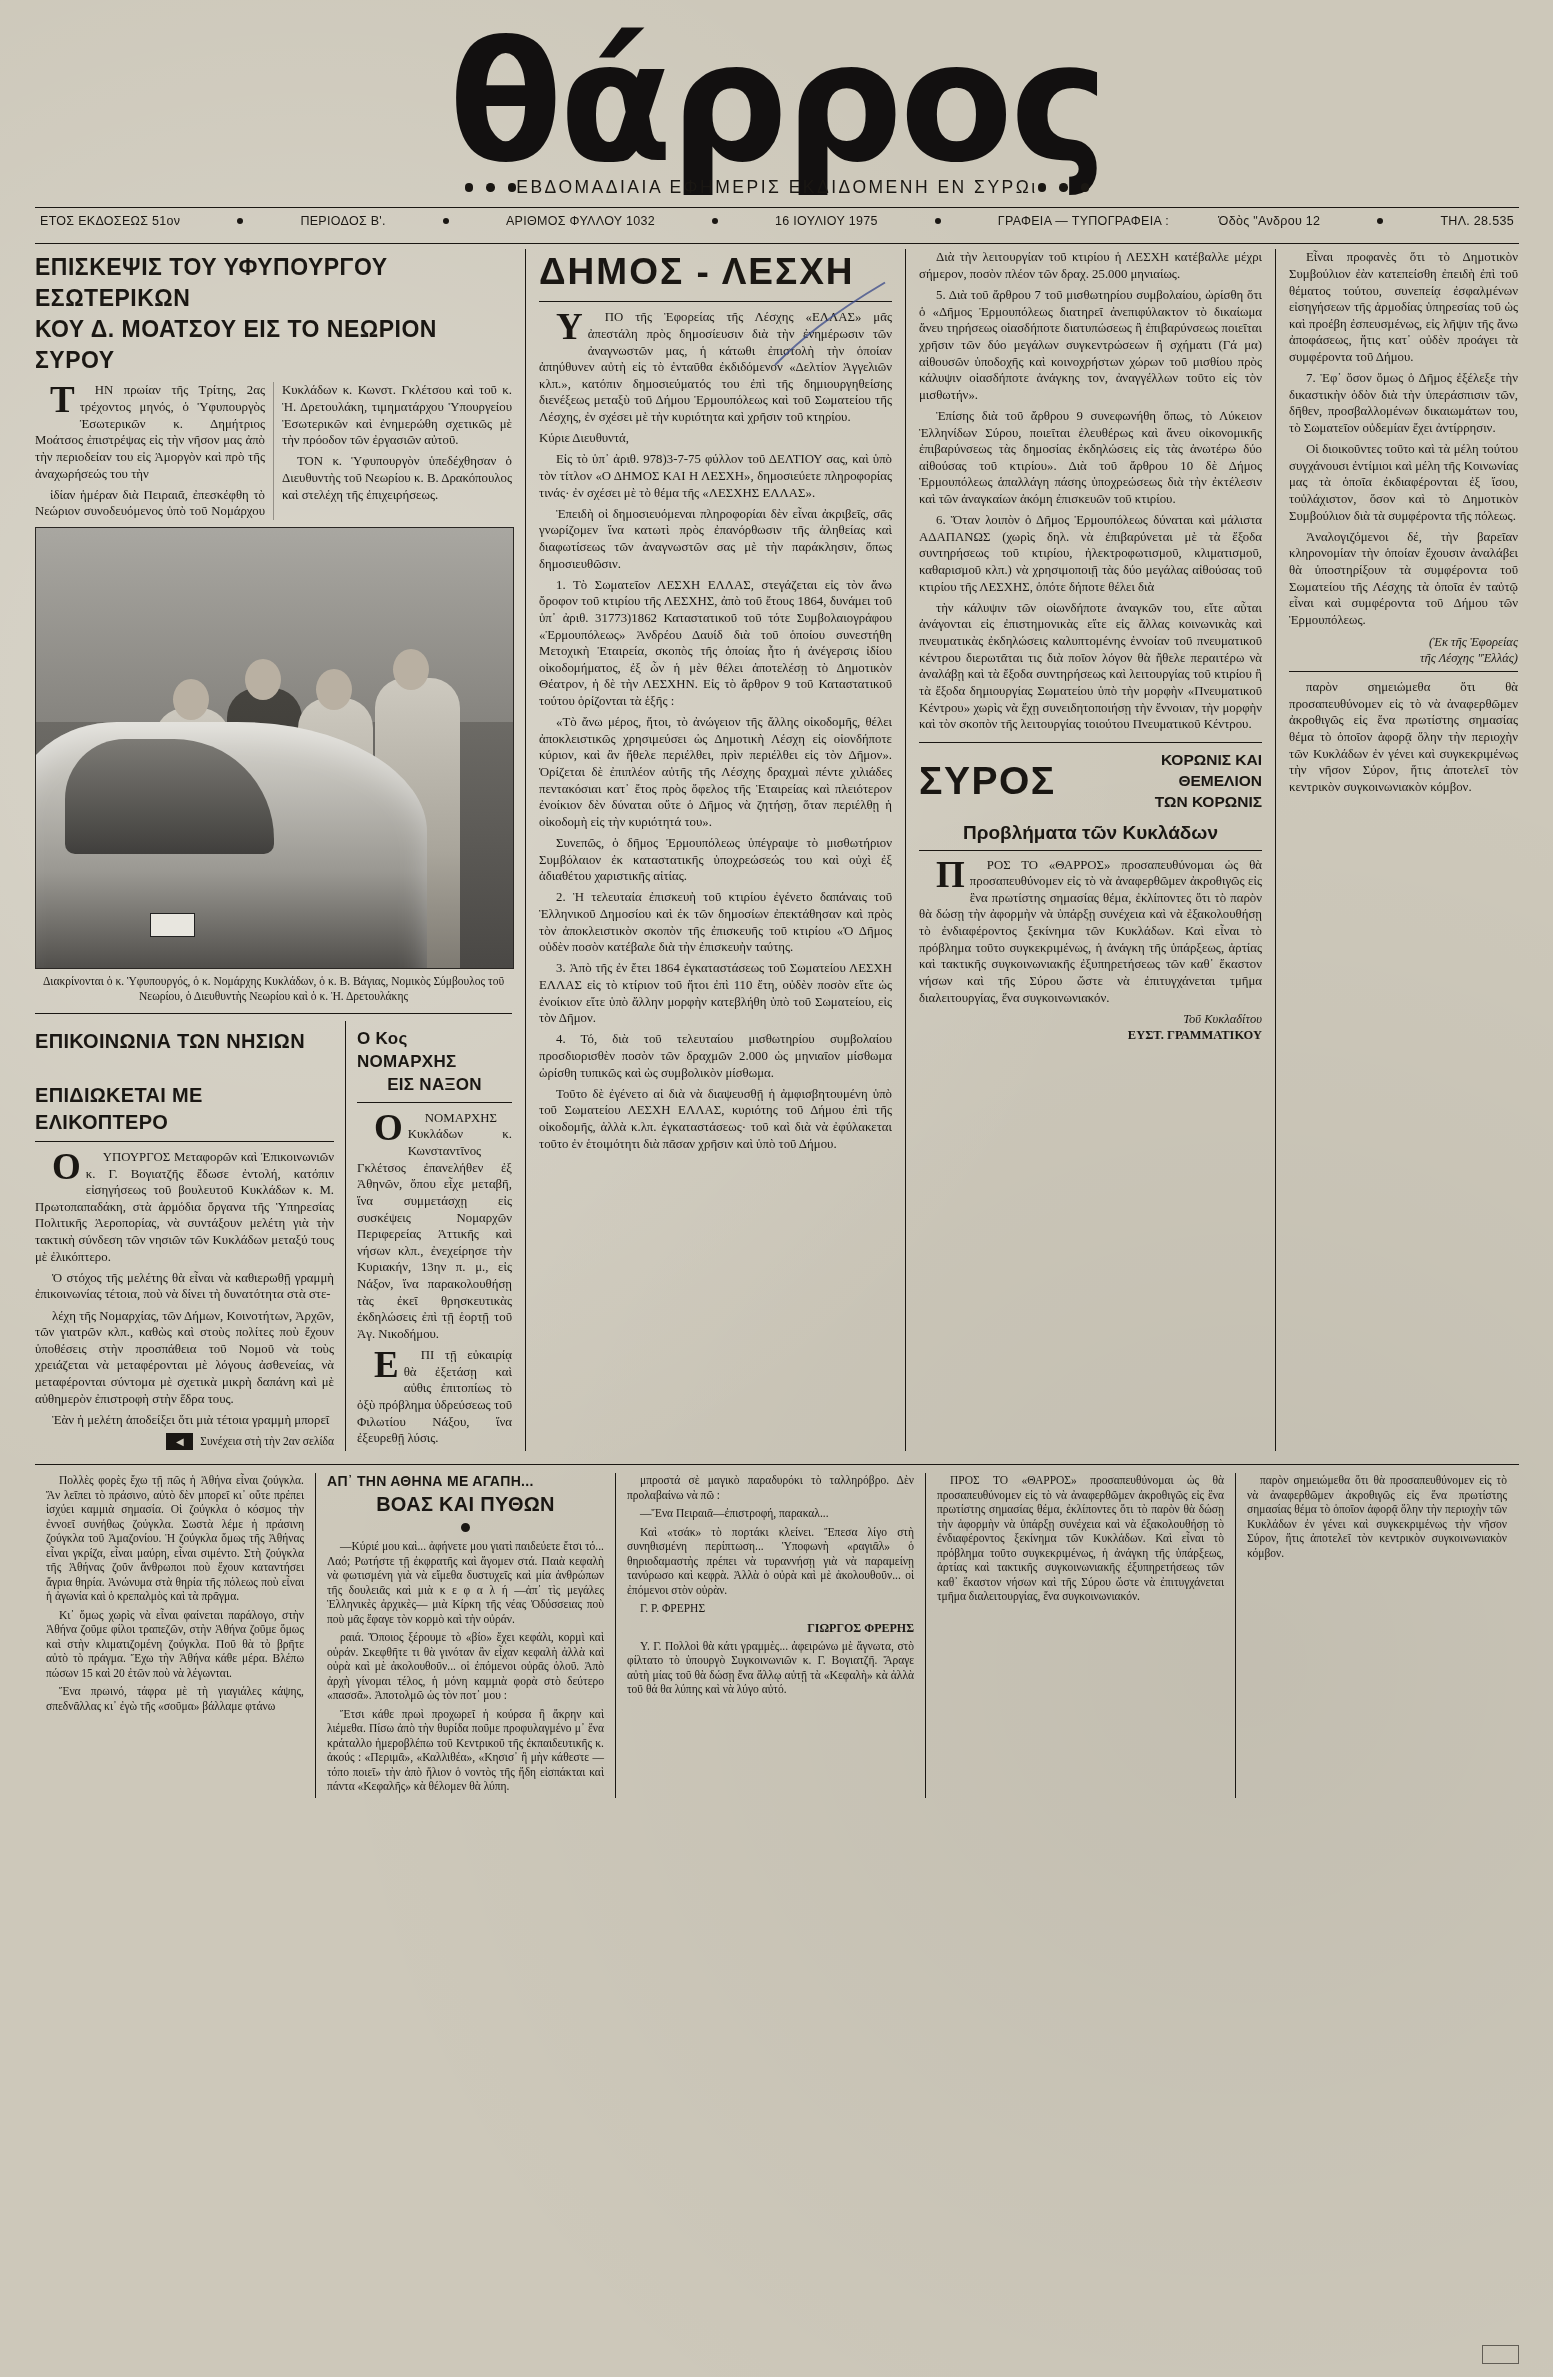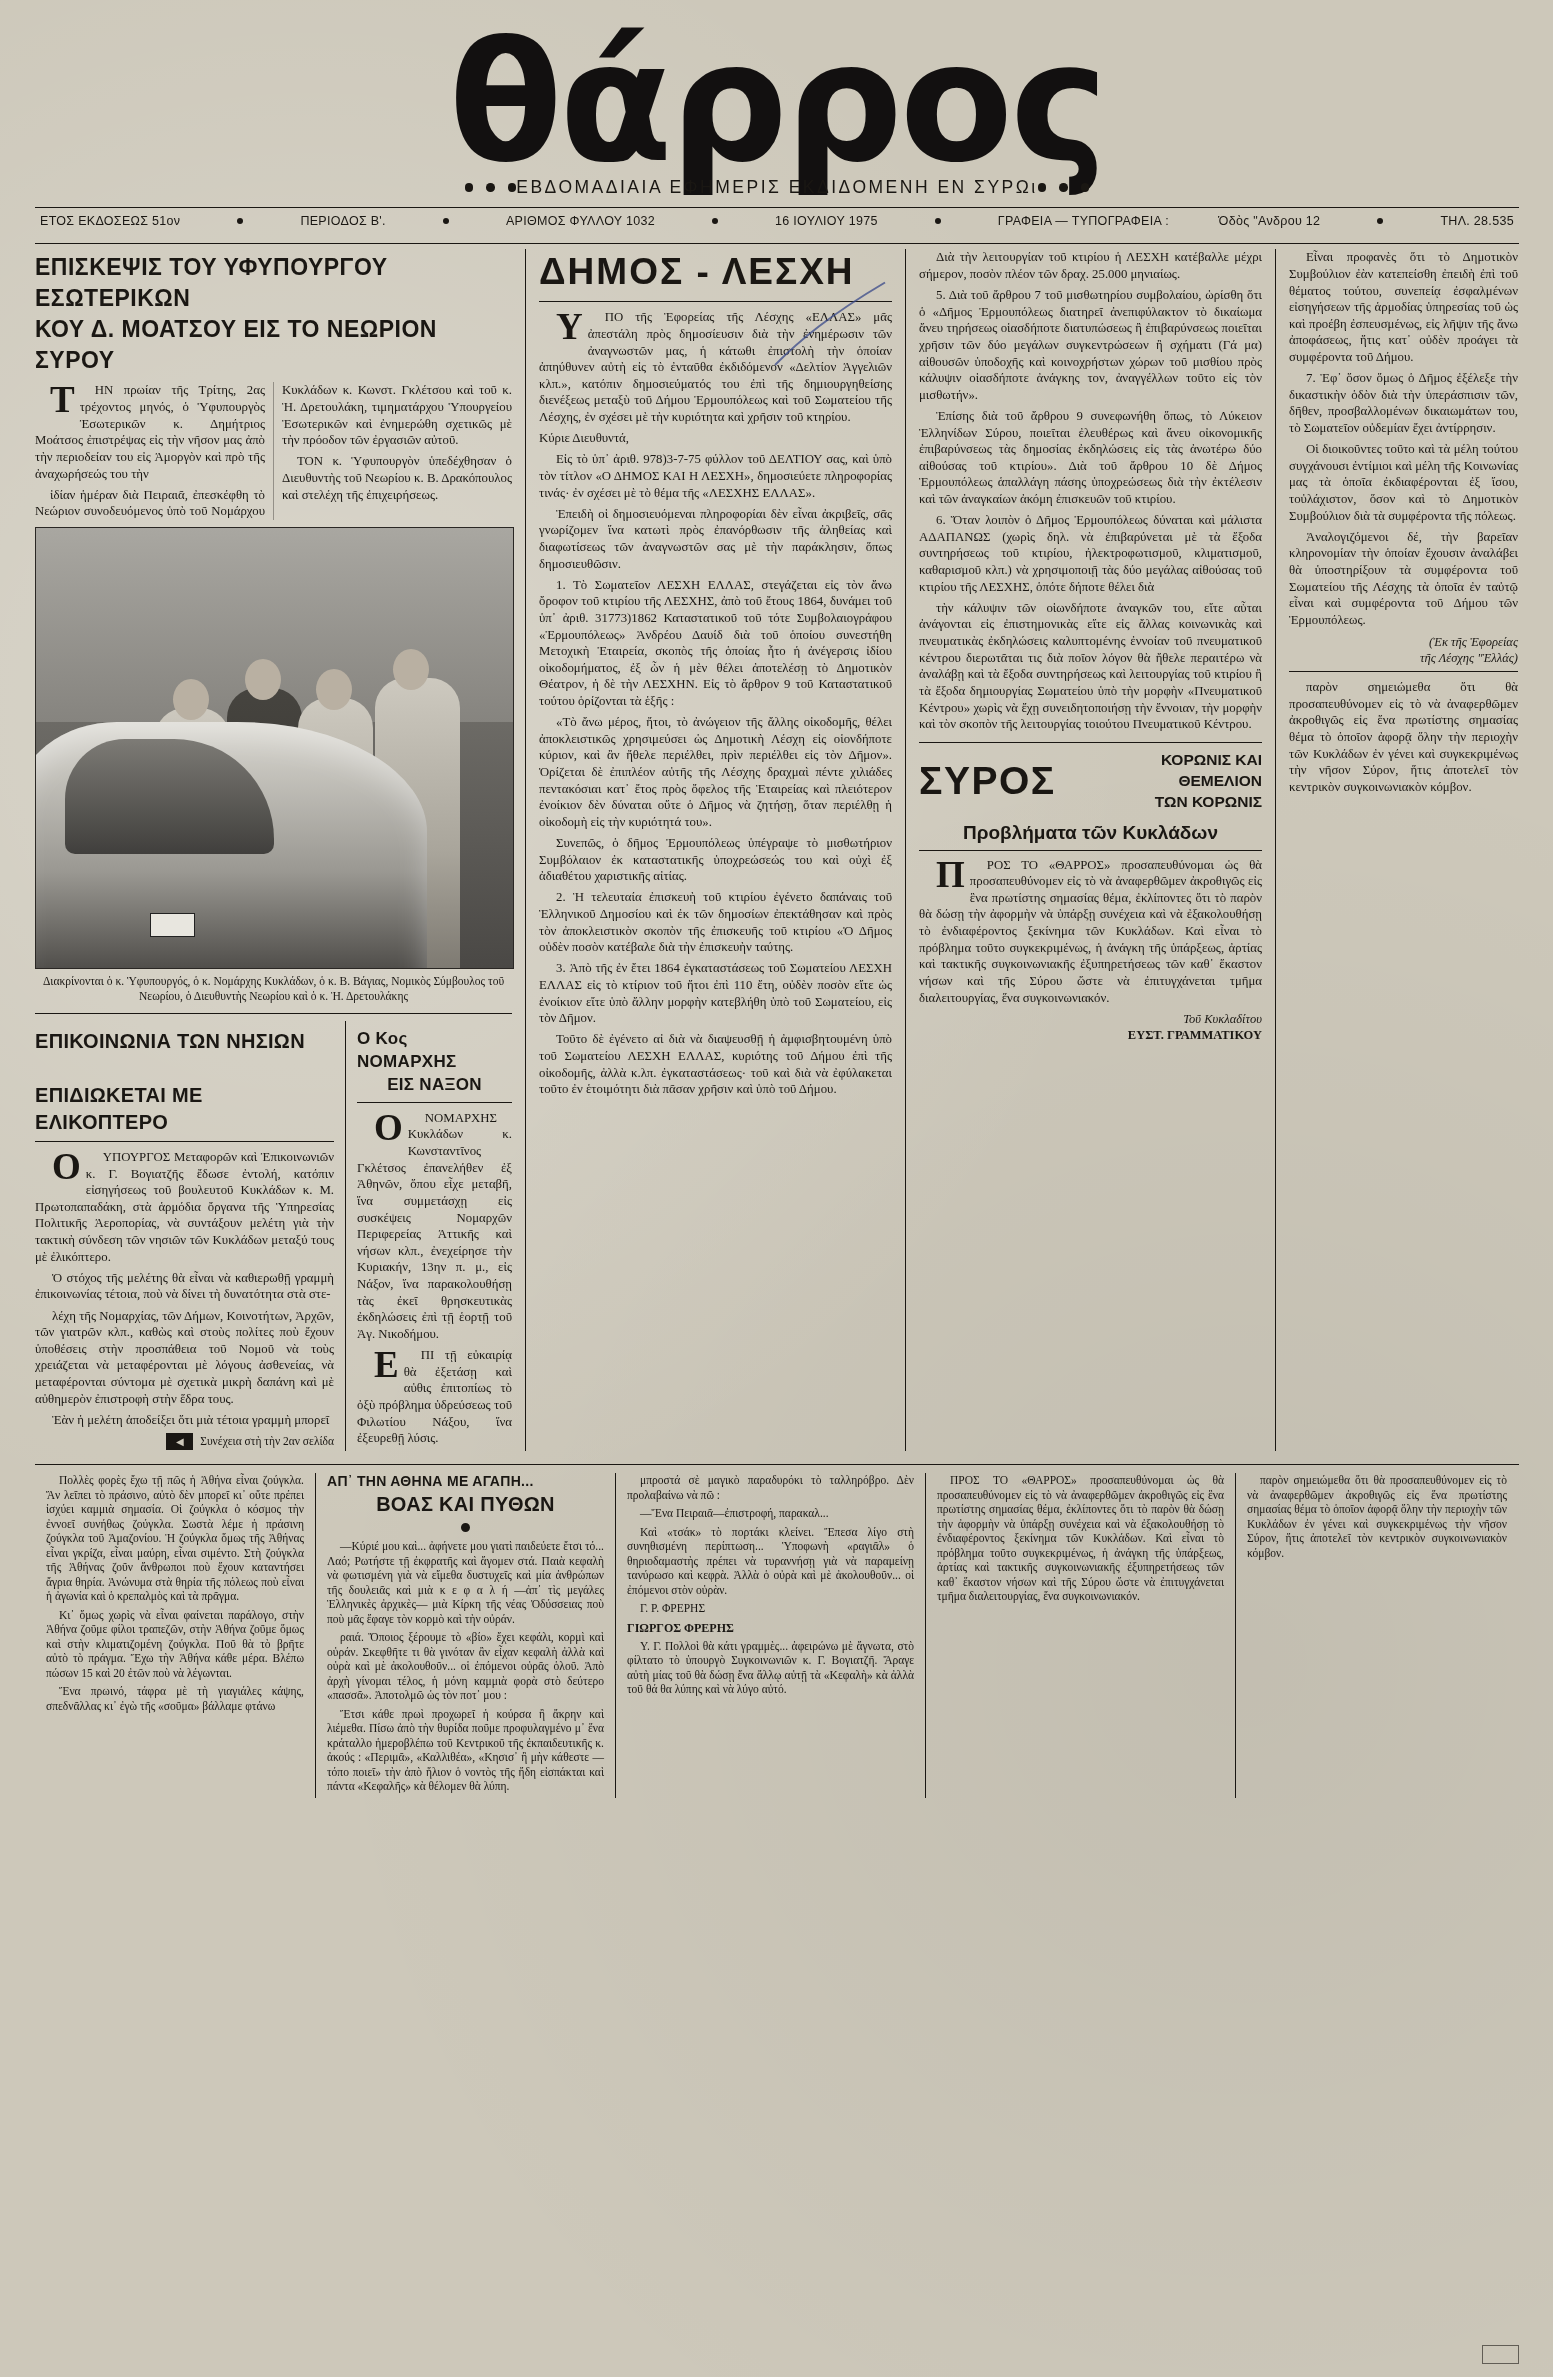--- a/index.html
+++ b/index.html
@@ -121,21 +121,21 @@
   }
   .caption{
     font-size:11.5px;text-align:center;line-height:1.35;margin:3px 0 8px 0;
   }
 
   h2.sub{
     font-family:"Liberation Sans", sans-serif;
     font-size:20px;font-weight:bold;line-height:1.35;letter-spacing:0.3px;margin:7px 0 5px 0;
   }
   h2.sub.sm{font-size:17px;}
-  .center{text-align:left;}
+  .center{text-align:right;}
   .arrow-note{display:flex;justify-content:flex-end;align-items:center;gap:7px;font-size:11.5px;margin-top:4px;}
   .arrow-box{display:inline-block;width:27px;height:17px;background:#1a1713;color:#cdc8ba;
     font-size:10px;text-align:center;line-height:17px;font-family:"Liberation Sans",sans-serif;}
 
   .syros-head{
     display:flex;align-items:center;gap:22px;border-top:1.5px solid #1a1713;padding-top:7px;margin-top:9px;
   }
   .syros-title{
     font-family:"Liberation Sans", sans-serif;font-size:39px;font-weight:bold;letter-spacing:1.5px;
   }
@@ -276,20 +276,21 @@
       <div class="hr-thin"></div>
       <p class="body drop">ΥΠΟ τῆς Ἐφορείας τῆς Λέσχης «ΕΛΛΑΣ» μᾶς ἀπεστάλη πρὸς δημοσίευσιν διὰ τὴν ἐνημέρωσιν τῶν ἀναγνωστῶν μας, ἡ κάτωθι ἐπιστολὴ τὴν ὁποίαν ἀπηύθυνεν αὐτὴ εἰς τὸ ἐνταῦθα ἐκδιδόμενον «Δελτίον Ἀγγελιῶν κλπ.», κατόπιν δημοσιεύματός του ἐπὶ τῆς δημιουργηθείσης διενέξεως μεταξὺ τοῦ Δήμου Ἑρμουπόλεως καὶ τοῦ Σωματείου τῆς Λέσχης, ἐν σχέσει μὲ τὴν κυριότητα καὶ χρῆσιν τοῦ κτηρίου.</p>
       <p class="body noind">Κύριε Διευθυντά,</p>
       <p class="body">Εἰς τὸ ὑπ᾽ ἀριθ. 978)3-7-75 φύλλον τοῦ ΔΕΛΤΙΟΥ σας, καὶ ὑπὸ τὸν τίτλον «Ο ΔΗΜΟΣ ΚΑΙ Η ΛΕΣΧΗ», δημοσιεύετε πληροφορίας τινάς· ἐν σχέσει μὲ τὸ θέμα τῆς «ΛΕΣΧΗΣ ΕΛΛΑΣ».</p>
       <p class="body">Ἐπειδὴ οἱ δημοσιευόμεναι πληροφορίαι δὲν εἶναι ἀκριβεῖς, σᾶς γνωρίζομεν ἵνα κατωτὶ πρὸς ἐπανόρθωσιν τῆς ἀληθείας καὶ διαφωτίσεως τῶν ἀναγνωστῶν σας μὲ τὴν παράκλησιν, ὅπως δημοσιευθῶσιν.</p>
       <p class="body">1. Τὸ Σωματεῖον ΛΕΣΧΗ ΕΛΛΑΣ, στεγάζεται εἰς τὸν ἄνω ὄροφον τοῦ κτιρίου τῆς ΛΕΣΧΗΣ, ἀπὸ τοῦ ἔτους 1864, δυνάμει τοῦ ὑπ᾽ ἀριθ. 31773)1862 Καταστατικοῦ τοῦ τότε Συμβολαιογράφου «Ἑρμουπόλεως» Ἀνδρέου Δαυίδ διὰ τοῦ ὁποίου συνεστήθη Μετοχικὴ Ἑταιρεία, σκοπὸς τῆς ὁποίας ἦτο ἡ ἀνέγερσις ἰδίου οἰκοδομήματος, ἐξ ὧν ἡ μὲν θέλει ἀποτελέσῃ τὸ Δημοτικὸν Θέατρον, ἡ δὲ τὴν ΛΕΣΧΗΝ. Εἰς τὸ ἄρθρον 9 τοῦ Καταστατικοῦ τούτου ὁρίζονται τὰ ἑξῆς :</p>
       <p class="body">«Τὸ ἄνω μέρος, ἤτοι, τὸ ἀνώγειον τῆς ἄλλης οἰκοδομῆς, θέλει ἀποκλειστικῶς χρησιμεύσει ὡς Δημοτικὴ Λέσχη εἰς οἱονδήποτε κύριον, καὶ ἂν ἤθελε περιέλθει, πρὶν περιέλθει εἰς τὸν Δῆμον». Ὁρίζεται δὲ ἐπιπλέον αὐτῆς τῆς Λέσχης δραχμαὶ πέντε χιλιάδες πεντακόσιαι κατ᾽ ἔτος πρὸς ὄφελος τῆς Ἑταιρείας καὶ πλειότερον ἐνοίκιον δὲν δύναται οὔτε ὁ Δῆμος νὰ ζητήσῃ, ὅταν περιέλθῃ ἡ οἰκοδομὴ εἰς τὴν κυριότητά του».</p>
       <p class="body">Συνεπῶς, ὁ δῆμος Ἑρμουπόλεως ὑπέγραψε τὸ μισθωτήριον Συμβόλαιον ἐκ καταστατικῆς ὑποχρεώσεώς του καὶ οὐχὶ ἐξ ἀδιαθέτου χαριστικῆς αἰτίας.</p>
       <p class="body">2. Ἡ τελευταία ἐπισκευὴ τοῦ κτιρίου ἐγένετο δαπάναις τοῦ Ἑλληνικοῦ Δημοσίου καὶ ἐκ τῶν δημοσίων ἐπεκτάθησαν καὶ πρὸς τὸν ἀποκλειστικὸν σκοπὸν τῆς ἐπισκευῆς τοῦ κτιρίου «Ὁ Δῆμος οὐδὲν ποσὸν κατέβαλε διὰ τὴν ἐπισκευὴν ταύτης.</p>
       <p class="body">3. Ἀπὸ τῆς ἐν ἔτει 1864 ἐγκαταστάσεως τοῦ Σωματείου ΛΕΣΧΗ ΕΛΛΑΣ εἰς τὸ κτίριον τοῦ ἤτοι ἐπὶ 110 ἔτη, οὐδὲν ποσὸν εἴτε ὡς ἐνοίκιον εἴτε ὑπὸ ἄλλην μορφὴν κατεβλήθη ὑπὸ τοῦ Σωματείου, εἰς τὸν Δῆμον.</p>
+      <p class="body">4. Τό, διὰ τοῦ τελευταίου μισθωτηρίου συμβολαίου προσδιορισθὲν ποσὸν τῶν δραχμῶν 2.000 ὡς μηνιαῖον μίσθωμα ὡρίσθη τυπικῶς καὶ ὡς συμβολικὸν μίσθωμα.</p>
       <p class="body">Τοῦτο δὲ ἐγένετο αἰ διὰ νὰ διαψευσθῇ ἡ ἀμφισβητουμένη ὑπὸ τοῦ Σωματείου ΛΕΣΧΗ ΕΛΛΑΣ, κυριότης τοῦ Δήμου ἐπὶ τῆς οἰκοδομῆς, ἀλλὰ κ.λπ. ἐγκαταστάσεως· τοῦ καὶ διὰ νὰ ἐφύλακεται τοῦτο ἐν ἑτοιμότητι διὰ πᾶσαν χρῆσιν καὶ ὑπὸ τοῦ Δήμου.</p>
     </div>
 
     <div class="colC">
       <p class="body">Διὰ τὴν λειτουργίαν τοῦ κτιρίου ἡ ΛΕΣΧΗ κατέβαλλε μέχρι σήμερον, ποσὸν πλέον τῶν δραχ. 25.000 μηνιαίως.</p>
       <p class="body">5. Διὰ τοῦ ἄρθρου 7 τοῦ μισθωτηρίου συμβολαίου, ὡρίσθη ὅτι ὁ «Δῆμος Ἑρμουπόλεως διατηρεῖ ἀνεπιφύλακτον τὸ δικαίωμα ἄνευ τηρήσεως οἱασδήποτε διατυπώσεως ἢ ἐπιβαρύνσεως ποιεῖται χρῆσιν τῶν δύο μεγάλων συγκεντρώσεων ἢ σχήματι (Γά μα) αἰθουσῶν ὑποδοχῆς καὶ κοινοχρήστων χώρων τοῦ μισθίου πρὸς κάλυψιν οἱασδήποτε ἀνάγκης τον, ἀναγγέλλων τοῦτο εἰς τὸν μισθωτήν».</p>
       <p class="body">Ἐπίσης διὰ τοῦ ἄρθρου 9 συνεφωνήθη ὅπως, τὸ Λύκειον Ἑλληνίδων Σύρου, ποιεῖται ἐλευθέρως καὶ ἄνευ οἰκονομικῆς ἐπιβαρύνσεως τὰς δημοσίας ἐκδηλώσεις εἰς τὰς ἀνωτέρω δύο αἰθούσας τοῦ κτιρίου». Διὰ τοῦ ἄρθρου 10 δὲ Δήμος Ἑρμουπόλεως ἁπαλλάγη πάσης ὑποχρεώσεως διὰ τὴν ἐκτέλεσιν καὶ τῶν ἀναγκαίων ἀκόμη ἐπισκευῶν τοῦ κτιρίου.</p>
       <p class="body">6. Ὅταν λοιπὸν ὁ Δῆμος Ἑρμουπόλεως δύναται καὶ μάλιστα ΑΔΑΠΑΝΩΣ (χωρὶς δηλ. νὰ ἐπιβαρύνεται μὲ τὰ ἔξοδα συντηρήσεως τοῦ κτιρίου, ἠλεκτροφωτισμοῦ, κλιματισμοῦ, καθαρισμοῦ κλπ.) νὰ χρησιμοποιῇ τὰς δύο μεγάλας αἰθούσας τοῦ κτιρίου τῆς ΛΕΣΧΗΣ, ὁπότε δήποτε θέλει διὰ</p>
       <p class="body">τὴν κάλυψιν τῶν οἱωνδήποτε ἀναγκῶν του, εἴτε αὗται ἀνάγονται εἰς ἐπιστημονικὰς εἴτε εἰς ἄλλας κοινωνικὰς καὶ πνευματικὰς ἐκδηλώσεις καλυπτομένης ἐννοίαν τοῦ πνευματικοῦ κέντρου διερωτᾶται τις διὰ ποῖον λόγον θὰ ἤθελε περαιτέρω νὰ ἀναλάβῃ καὶ τὰ ἔξοδα συντηρήσεως καὶ λειτουργίας τοῦ κτιρίου ἢ τὰ ἔξοδα δημιουργίας Σωματείου ὑπὸ τὴν μορφὴν «Πνευματικοῦ Κέντρου» χωρὶς νὰ ἔχῃ συνειδητοποιήσῃ τὴν ἔννοιαν, τὴν μορφὴν καὶ τὸν σκοπὸν τῆς λειτουργίας τοιούτου Πνευματικοῦ Κέντρου.</p>
 

